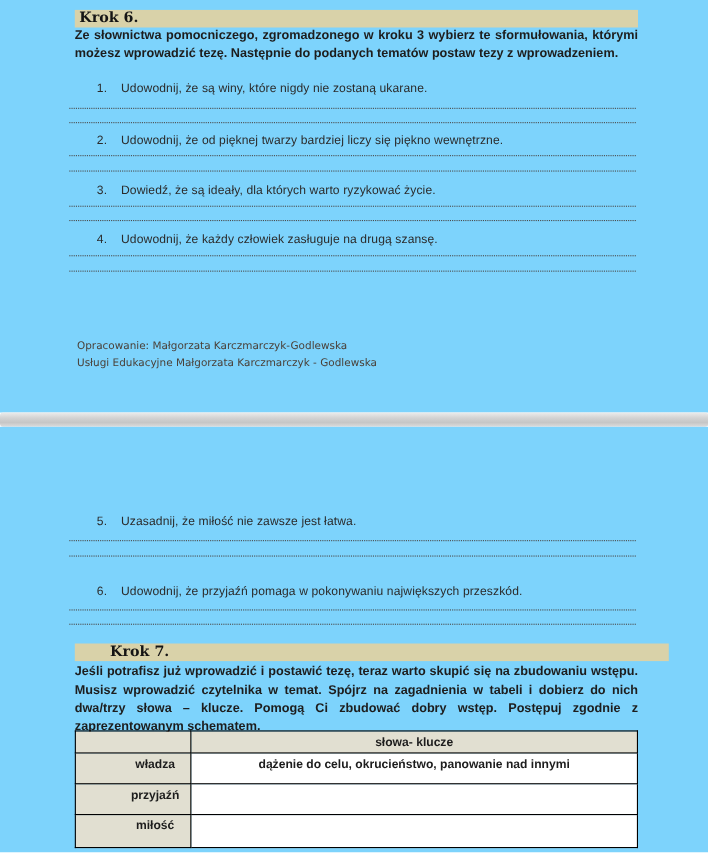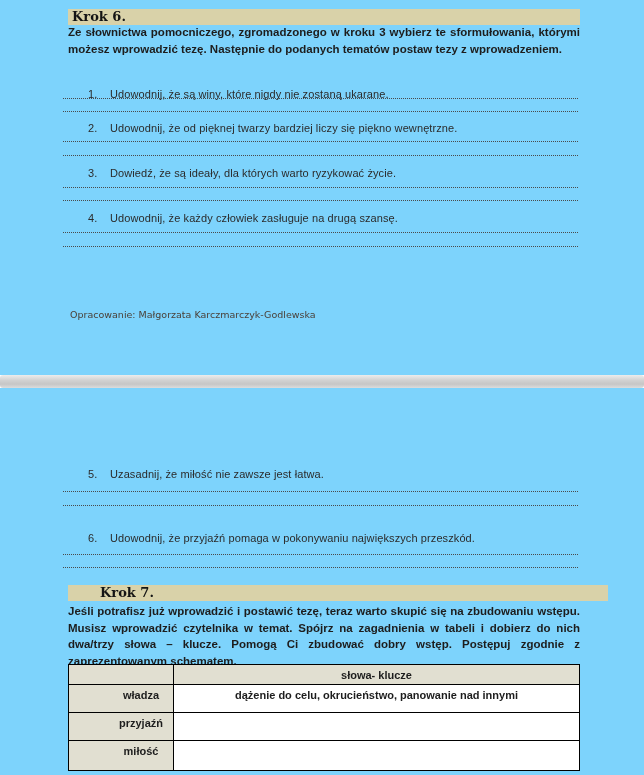--- a/index.html
+++ b/index.html
@@ -80,21 +80,21 @@
 <div class="viewer">
 
   <section class="page page1">
 
     <div class="krok-band" style="top:9px;">
       <span class="krok-title">Krok 6.</span>
     </div>
 
     <p class="intro" style="top:24px;margin:0;">Ze słownictwa pomocniczego, zgromadzonego w kroku 3 wybierz te sformułowania, którymi możesz wprowadzić tezę. Następnie do podanych tematów postaw tezy z wprowadzeniem.</p>
 
-    <div class="list-item" style="top:88px;">
+    <div class="list-item" style="top:75px;">
       <span class="num">1.</span><span>Udowodnij, że są winy, które nigdy nie zostaną ukarane.</span>
     </div>
     <div class="dotline" style="top:97px;"></div>
     <div class="dotline" style="top:110px;"></div>
 
     <div class="list-item" style="top:122px;">
       <span class="num">2.</span><span>Udowodnij, że od pięknej twarzy bardziej liczy się piękno wewnętrzne.</span>
     </div>
     <div class="dotline" style="top:140px;"></div>
     <div class="dotline" style="top:154px;"></div>
@@ -106,20 +106,21 @@
     <div class="dotline" style="top:199px;"></div>
 
     <div class="list-item" style="top:212px;">
       <span class="num">4.</span><span>Udowodnij, że każdy człowiek zasługuje na drugą szansę.</span>
     </div>
     <div class="dotline" style="top:231px;"></div>
     <div class="dotline" style="top:245px;"></div>
 
     <div class="credits">
       <div>Opracowanie: Małgorzata Karczmarczyk-Godlewska</div>
+      <div>Usługi Edukacyjne Małgorzata Karczmarczyk - Godlewska</div>
     </div>
   </section>
 
   <div class="page-gap"></div>
 
   <section class="page page2">
 
     <div class="list-item" style="top:80px;">
       <span class="num">5.</span><span>Uzasadnij, że miłość nie zawsze jest łatwa.</span>
     </div>

